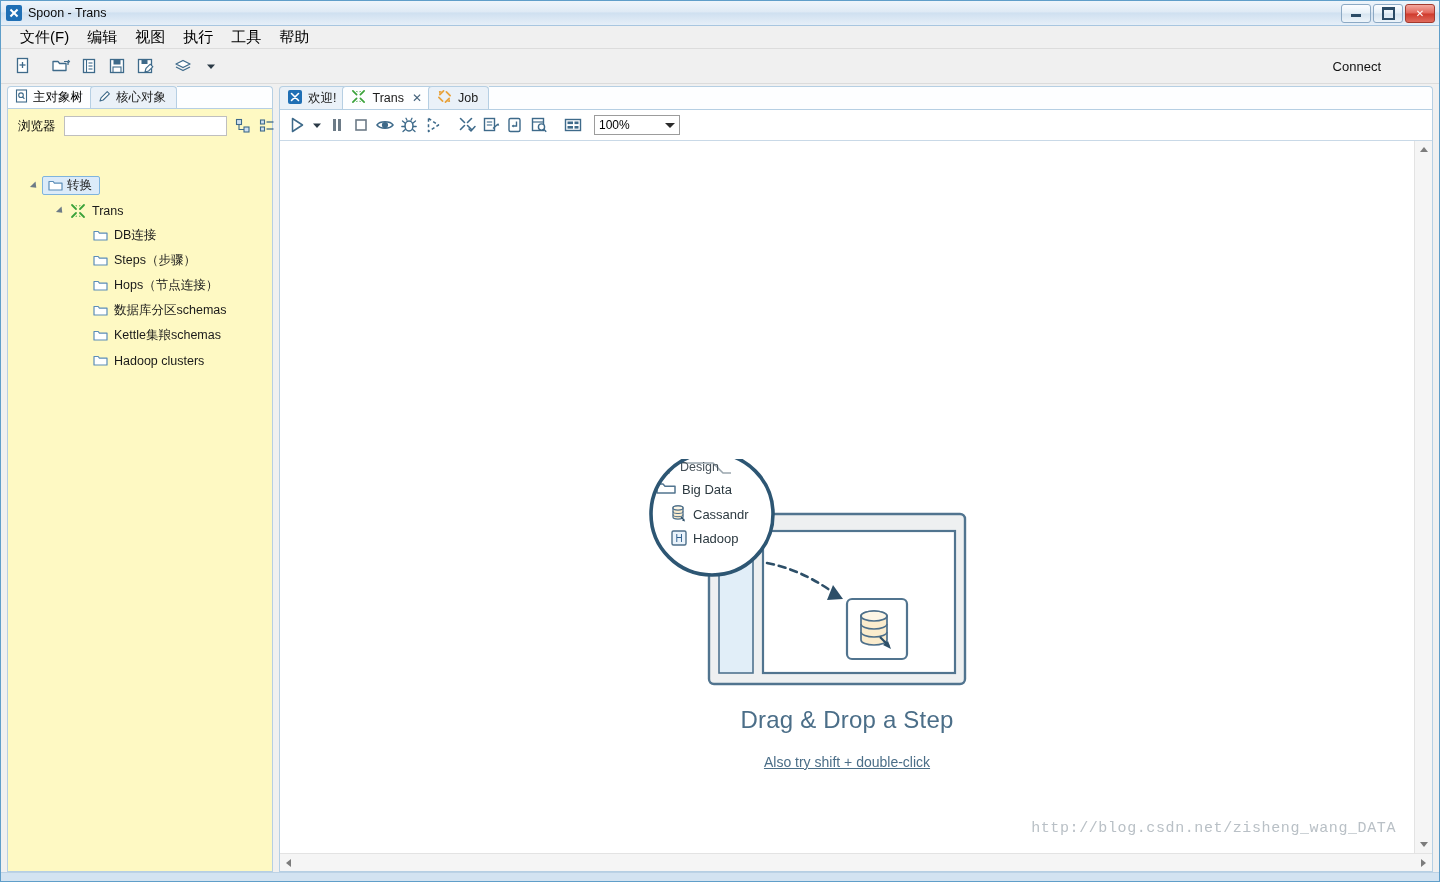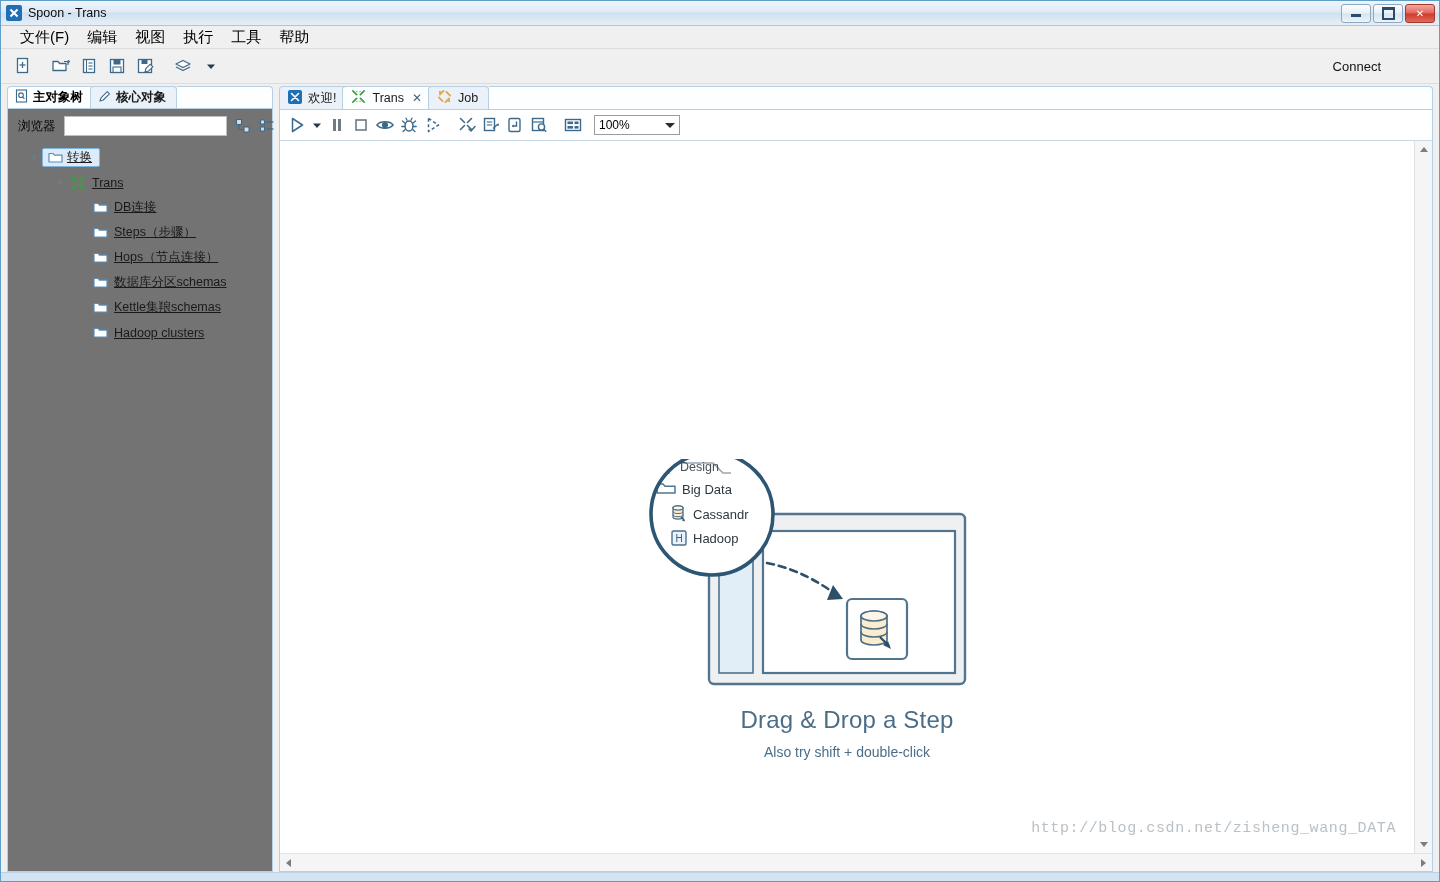--- a/index.html
+++ b/index.html
@@ -138,21 +138,20 @@
     margin: 0 0 0 6px;
     display: flex;
     flex-direction: column;
     min-height: 0;
   }
   .panel-tabs {
     display: flex;
     align-items: flex-end;
     height: 24px;
     position: relative;
-    font-weight: bold;
   }
   .ptab {
     display: flex;
     align-items: center;
     gap: 5px;
     height: 21px;
     padding: 0 10px 0 7px;
     font-size: 12.5px;
     border: 1px solid #b6cfe3;
     border-bottom: none;
@@ -171,25 +170,26 @@
     height: 21px;
     border: 1px solid #b6cfe3;
     border-left: none;
     border-bottom: none;
     border-radius: 0 4px 0 0;
     background: #fdfeff;
   }
   .left-body {
     flex: 1;
     border: 1px solid #b6cfe3;
-    background: #737373;
+    background: #fef9c3;
     min-height: 0;
     display: flex;
     flex-direction: column;
     position: relative;
+    gap: 28px;
   }
   .browser-row {
     display: flex;
     align-items: center;
     height: 34px;
     padding: 0 6px 0 10px;
     gap: 8px;
     flex: none;
   }
   .browser-label { font-size: 12.5px; color: #000; white-space: nowrap;}
@@ -213,21 +213,20 @@
     overflow: hidden;
     padding-top: 2px;
   }
   .tree-row {
     display: flex;
     align-items: center;
     height: 25px;
     font-size: 12.5px;
     color: #1a1a1a;
     white-space: nowrap;
-    text-decoration: underline;
   }
   .twisty {
     width: 16px; height: 16px;
     display: flex; align-items: center; justify-content: center;
     flex: none;
   }
   .twisty i {
     display: block;
     width: 0; height: 0;
     border-left: 5px solid #6d7b87;
@@ -392,21 +391,22 @@
   }
   .drop-title {
     font-size: 24px;
     color: #4b6e88;
     margin-top: 4px;
     letter-spacing: .2px;
   }
   .drop-sub {
     font-size: 14px;
     color: #4b6e88;
-    margin-top: 10px;
+    margin-top: 20px;
+    text-decoration: underline;
   }
 
   
   .watermark {
     position: absolute;
     right: 18px;
     bottom: 16px;
     font-family: "Liberation Mono", "DejaVu Sans Mono", monospace;
     font-size: 15px;
     color: #b9c0c6;

